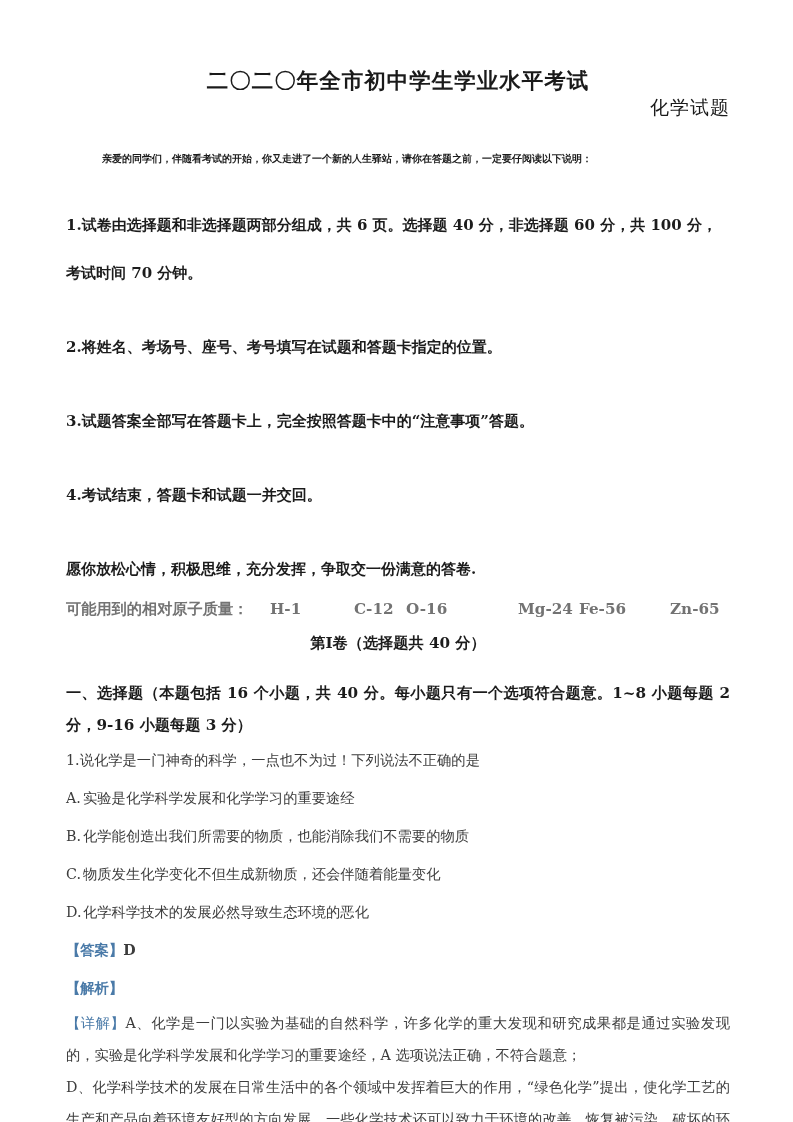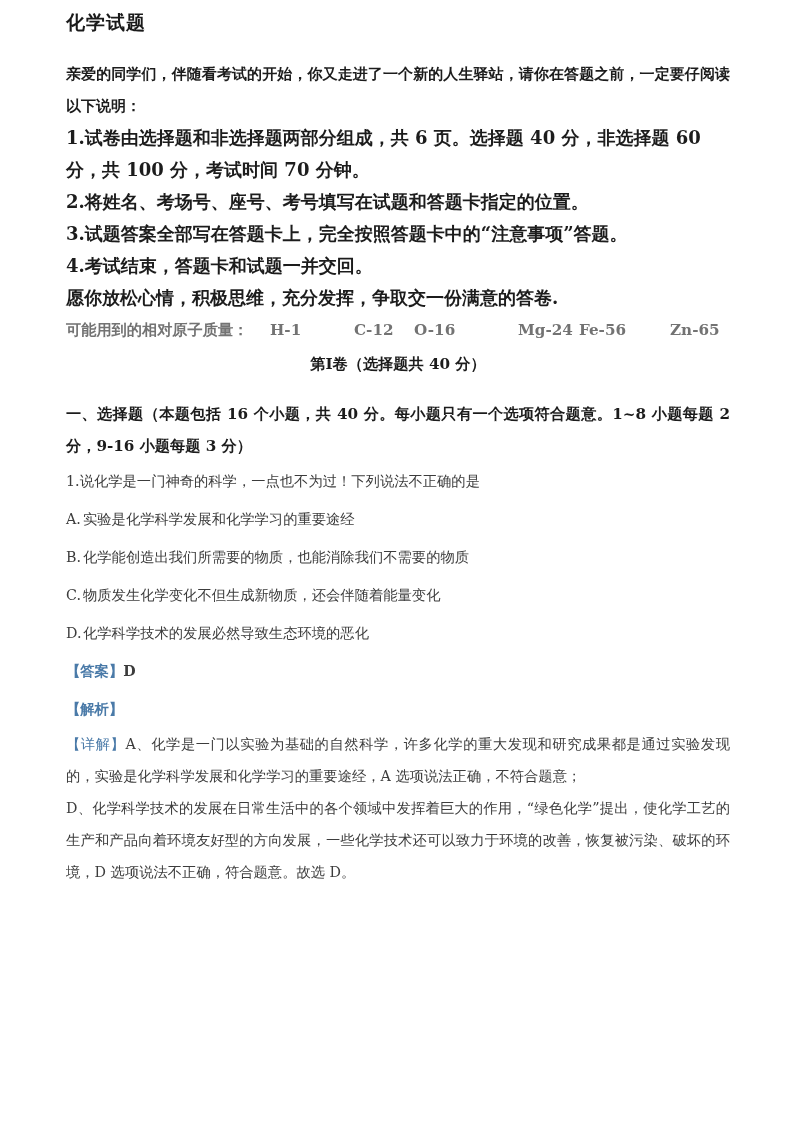--- a/index.html
+++ b/index.html
@@ -32,46 +32,47 @@
   .doc-title {
     text-align: center;
     font-size: 21.5px;
     font-weight: bold;
     letter-spacing: 1px;
     margin-top: 66px;
     line-height: 1.35;
     color: #1a1a1a;
   }
   .doc-subtitle {
-    text-align: left;
+    text-align: right;
     font-size: 19px;
-    font-weight: bold;
+    font-weight: normal;
     letter-spacing: 1px;
-    margin-top: 10px;
     line-height: 1.35;
     color: #1a1a1a;
   }
 
   
   .instr {
-    font-size: 15px;
+    font-size: 10px;
     font-weight: bold;
     line-height: 32px;
     color: #1c1c1c;
     text-align: justify;
     text-justify: inter-ideograph;
+    margin-left: 36px;
   }
   .instr.first {
     margin-top: 22px;
   }
   .instr-item {
-    font-size: 18px;
-    font-weight: bold;
-    line-height: 32px;
-    color: #1c1c1c;
+    font-size: 15px;
+    font-weight: bold;
+    line-height: 48px;
+    color: #1c1c1c;
+    margin-top: 26px;
   }
 
   
   .mass-line {
     font-size: 15.2px;
     font-weight: bold;
     line-height: 32px;
     color: #737373;
     position: relative;
     height: 32px;
@@ -143,36 +144,37 @@
   .expl .tag {
     color: #4a7aa8;
   }
 </style>
 </head>
 <body>
 
 <div class="page">
   <div class="content">
 
+    <div class="doc-title">二〇二〇年全市初中学生学业水平考试</div>
     <div class="doc-subtitle">化学试题</div>
 
     <div class="instr first">亲爱的同学们，伴随看考试的开始，你又走进了一个新的人生驿站，请你在答题之前，一定要仔阅读以下说明：</div>
 
     <div class="instr-item">1.试卷由选择题和非选择题两部分组成，共 6 页。选择题 40 分，非选择题 60 分，共 100 分，考试时间 70 分钟。</div>
     <div class="instr-item">2.将姓名、考场号、座号、考号填写在试题和答题卡指定的位置。</div>
     <div class="instr-item">3.试题答案全部写在答题卡上，完全按照答题卡中的“注意事项”答题。</div>
     <div class="instr-item">4.考试结束，答题卡和试题一并交回。</div>
 
     <div class="instr-item">愿你放松心情，积极思维，充分发挥，争取交一份满意的答卷.</div>
 
     <div class="mass-line">
       <span class="mass-label">可能用到的相对原子质量：</span>
       <span class="mass-item" style="left: 204px;">H-1</span>
       <span class="mass-item" style="left: 288px;">C-12</span>
-      <span class="mass-item" style="left: 348px;">O-16</span>
+      <span class="mass-item" style="left: 340px;">O-16</span>
       <span class="mass-item" style="left: 452px;">Mg-24</span>
       <span class="mass-item" style="left: 513px;">Fe-56</span>
       <span class="mass-item" style="left: 604px;">Zn-65</span>
     </div>
 
     <div class="juan-heading">第Ⅰ卷（选择题共 40 分）</div>
 
     <div class="sec-heading">一、选择题（本题包括 16 个小题，共 40 分。每小题只有一个选项符合题意。1~8 小题每题 2 分，9-16 小题每题 3 分）</div>
 
     <div class="q-stem">1.说化学是一门神奇的科学，一点也不为过！下列说法不正确的是</div>

